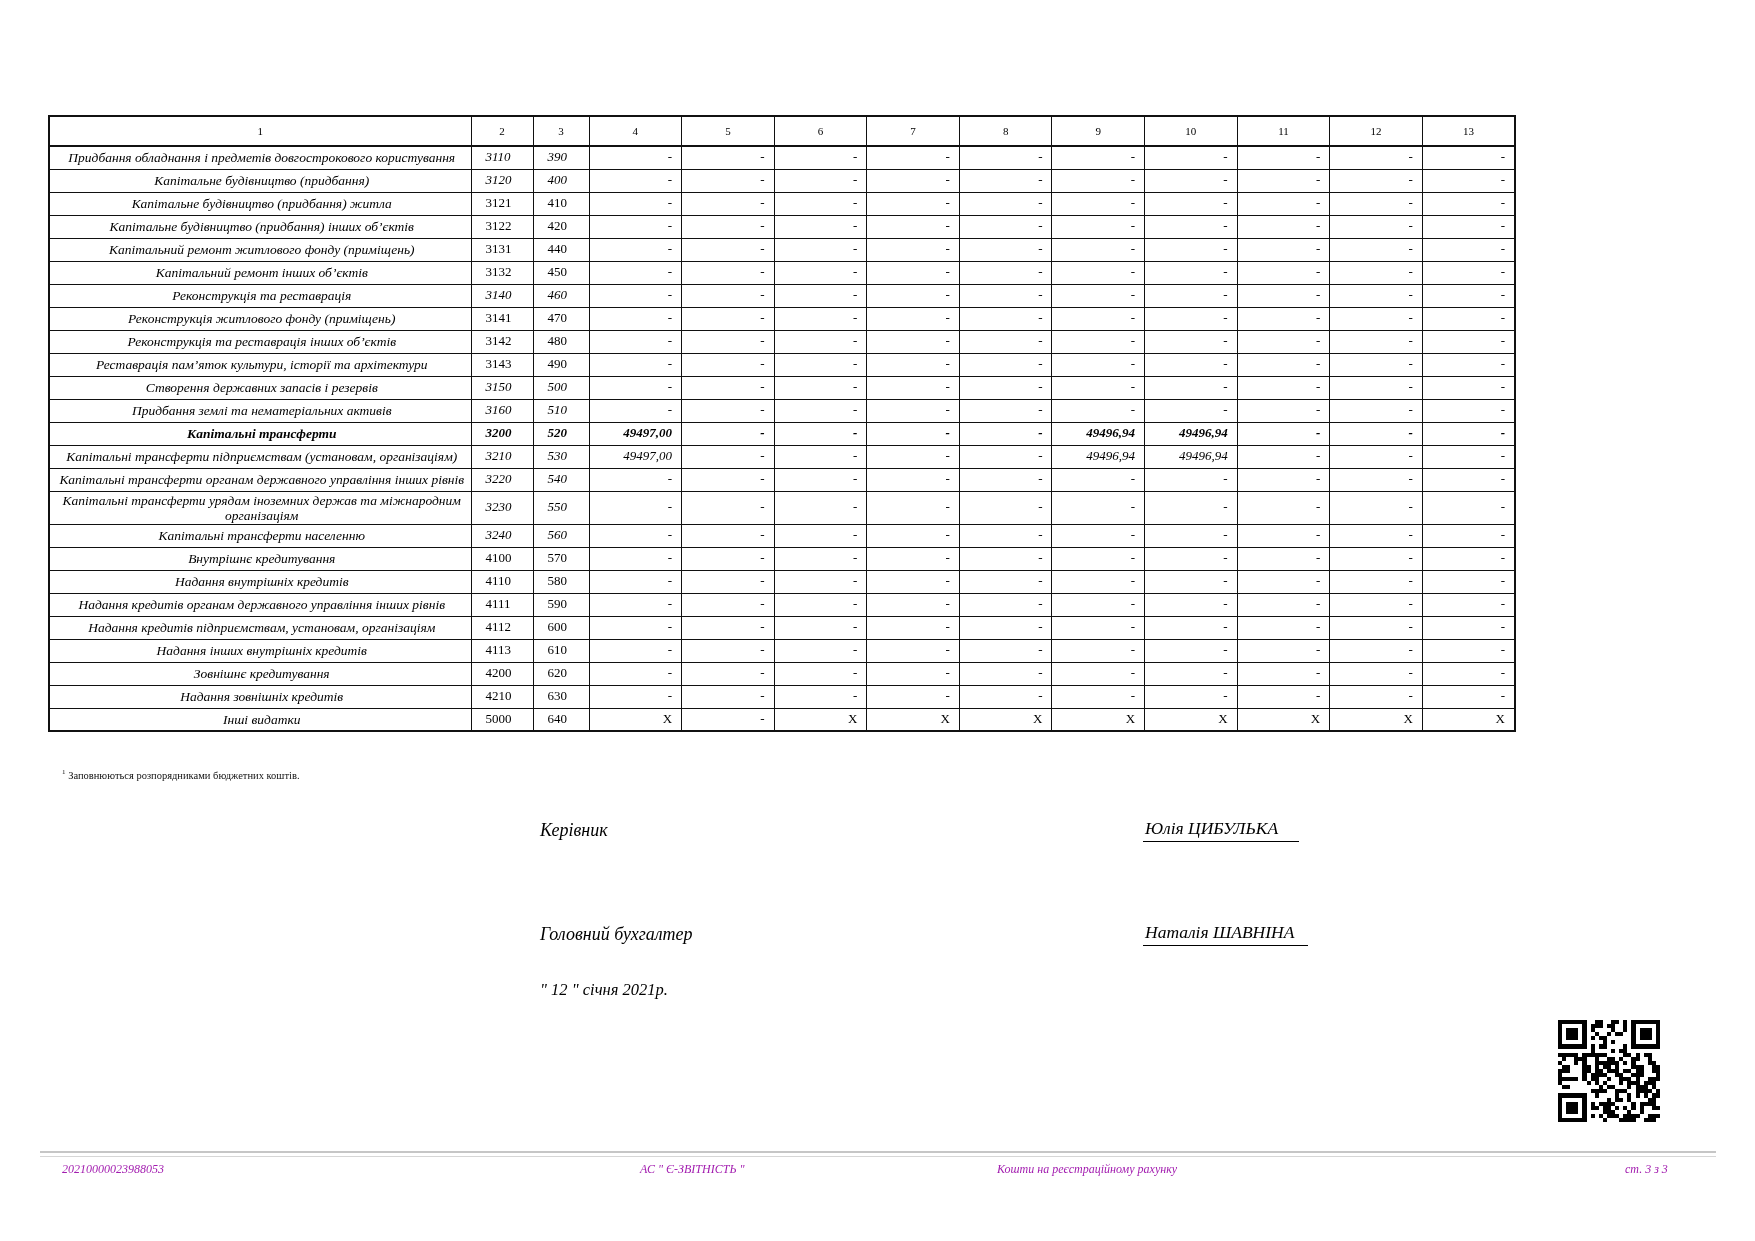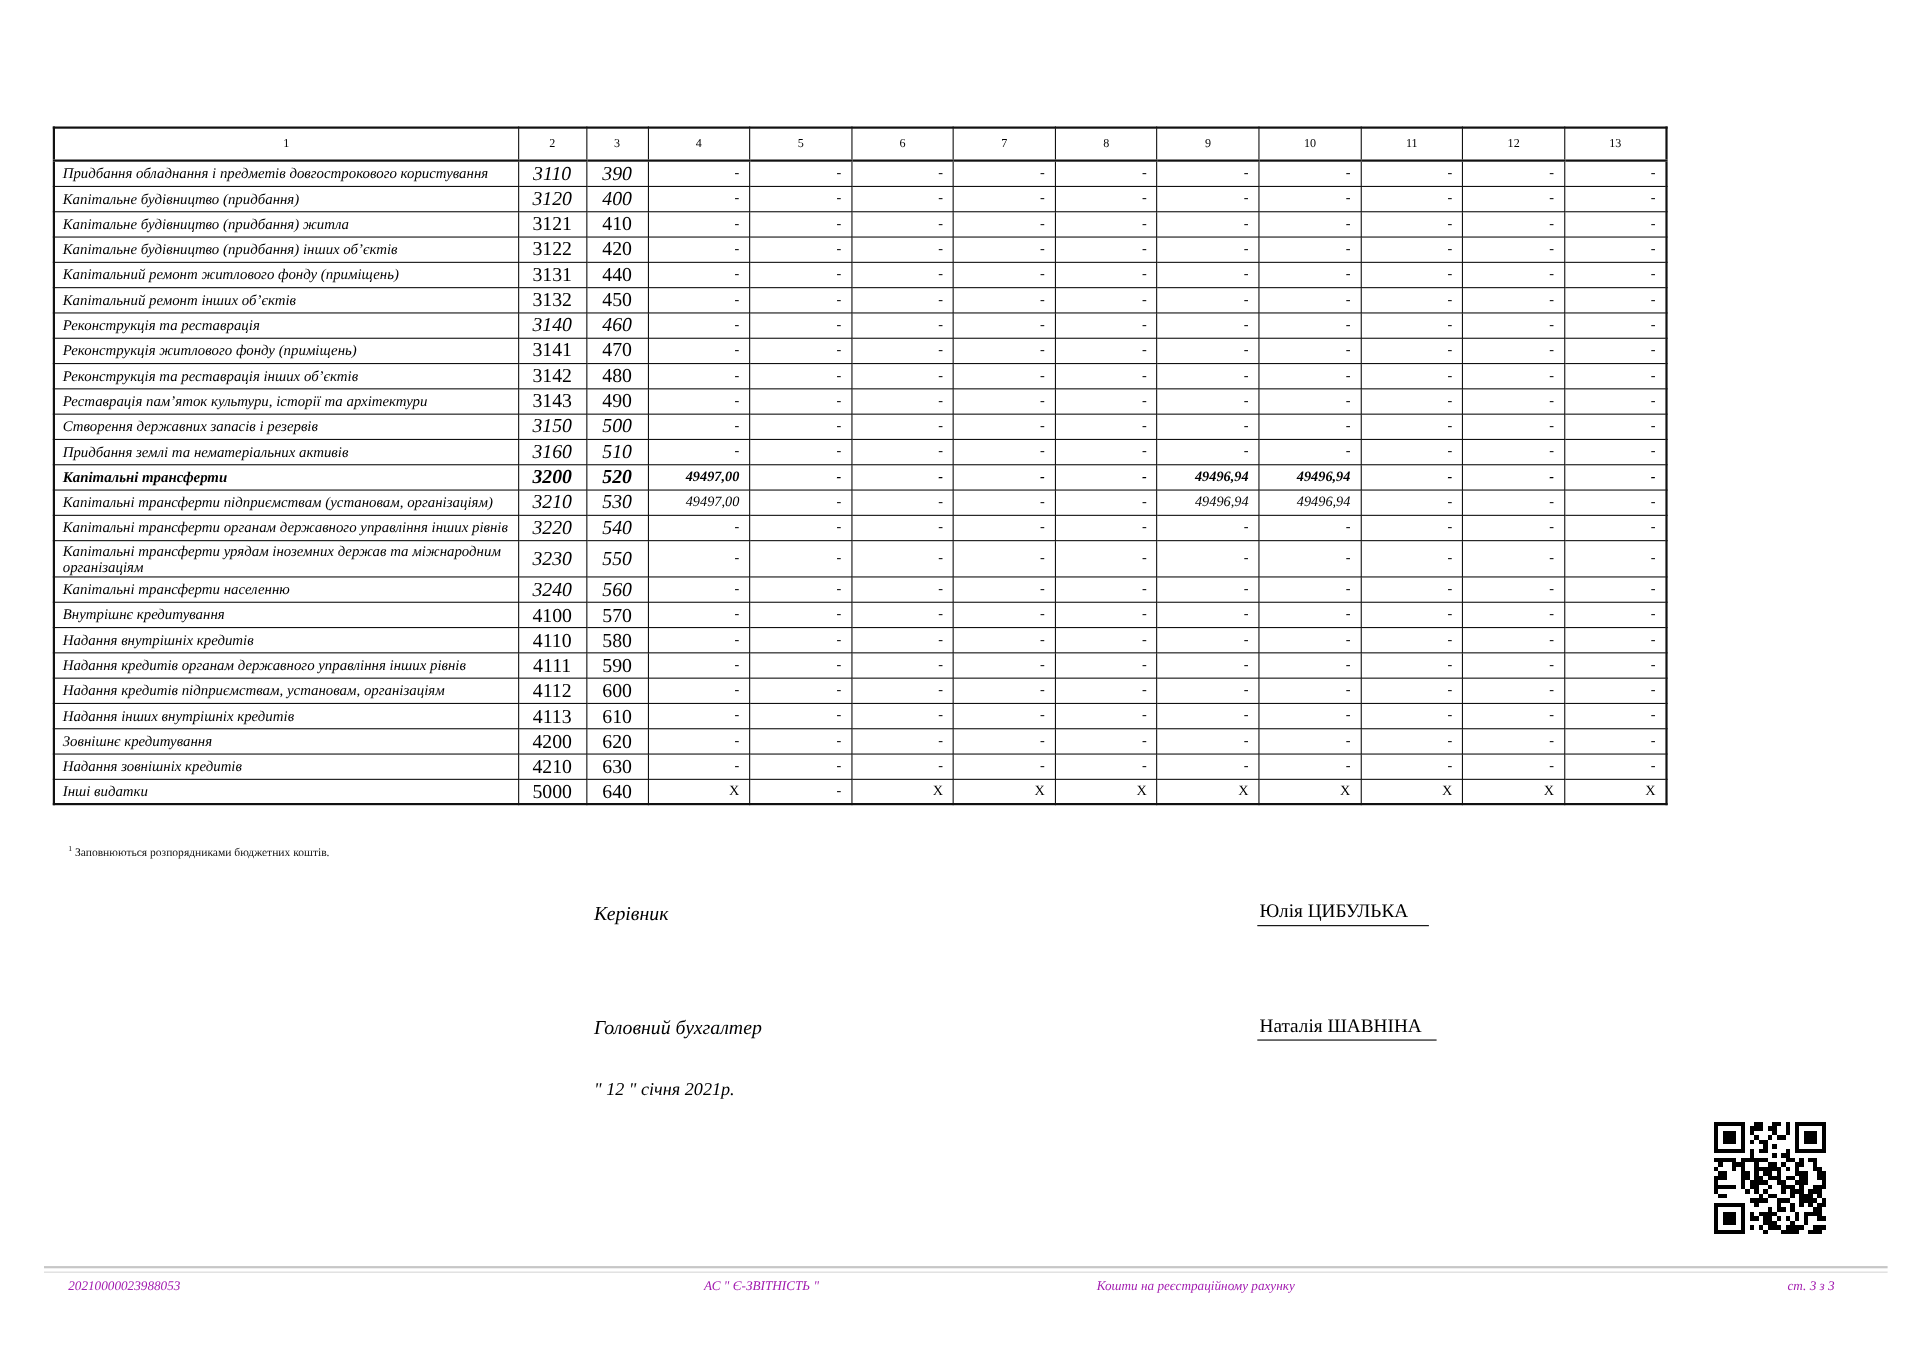--- a/index.html
+++ b/index.html
@@ -24,40 +24,40 @@
     vertical-align:middle;
     line-height:1.12;
     overflow:hidden;
   }
   table.budget thead tr{height:30px;}
   table.budget thead th{
     font-weight:normal;font-size:11px;text-align:center;
     border-bottom:2px solid #111;
   }
   table.budget tbody tr{height:23px;}
-  td.c-label{font-size:13.5px;text-align:left;padding:1px 4px 1px 7px;font-style:italic;}
-  td.c-code, td.c-line{font-size:18px;text-align:center;padding:0 4px;}
+  td.c-label{font-size:13.5px;text-align:center;padding:1px 4px 1px 7px;font-style:italic;}
+  td.c-code, td.c-line{font-size:13px;text-align:left;padding:0 14px;}
   td.c-val{font-size:13px;text-align:right;padding:0 9px 0 2px;}
   tr.r-italic{font-style:italic;}
   tr.r-bolditalic{font-style:italic;font-weight:bold;margin-top:12px;}
   
   .footnote{
     position:absolute;left:62px;top:768px;
     font-size:10.5px;color:#111;
   }
   .footnote sup{font-size:7px;}
   
   .sig-label{
     position:absolute;left:540px;
     font-size:18px;
     font-style:italic;
   }
   .sig-name{
     position:absolute;left:1143px;
-    font-size:17.5px;
+    font-size:17.5px;font-style:italic;
     border-bottom:1px solid #000;
     padding:0 14px 2px 2px;
     min-width:140px;
   }
   .date-line{
     position:absolute;left:540px;top:980px;
     font-size:16.5px;font-style:italic;
   }
   
   .qr{position:absolute;left:1558px;top:1018px;width:102px;height:106px;}

